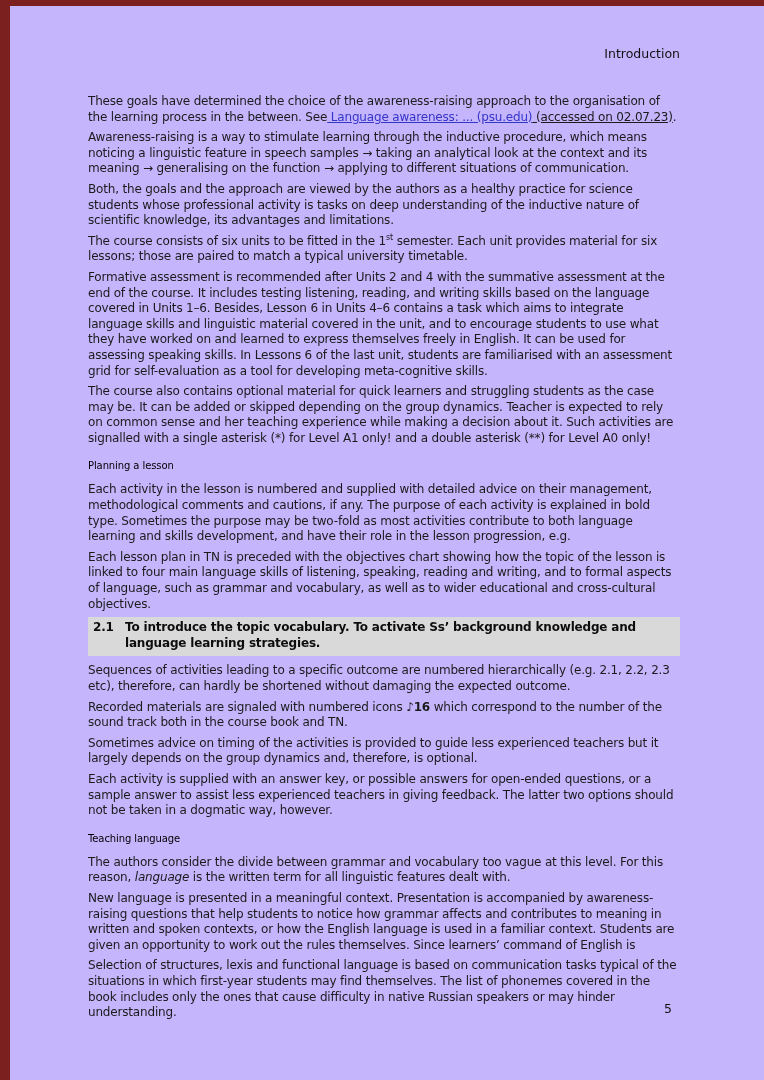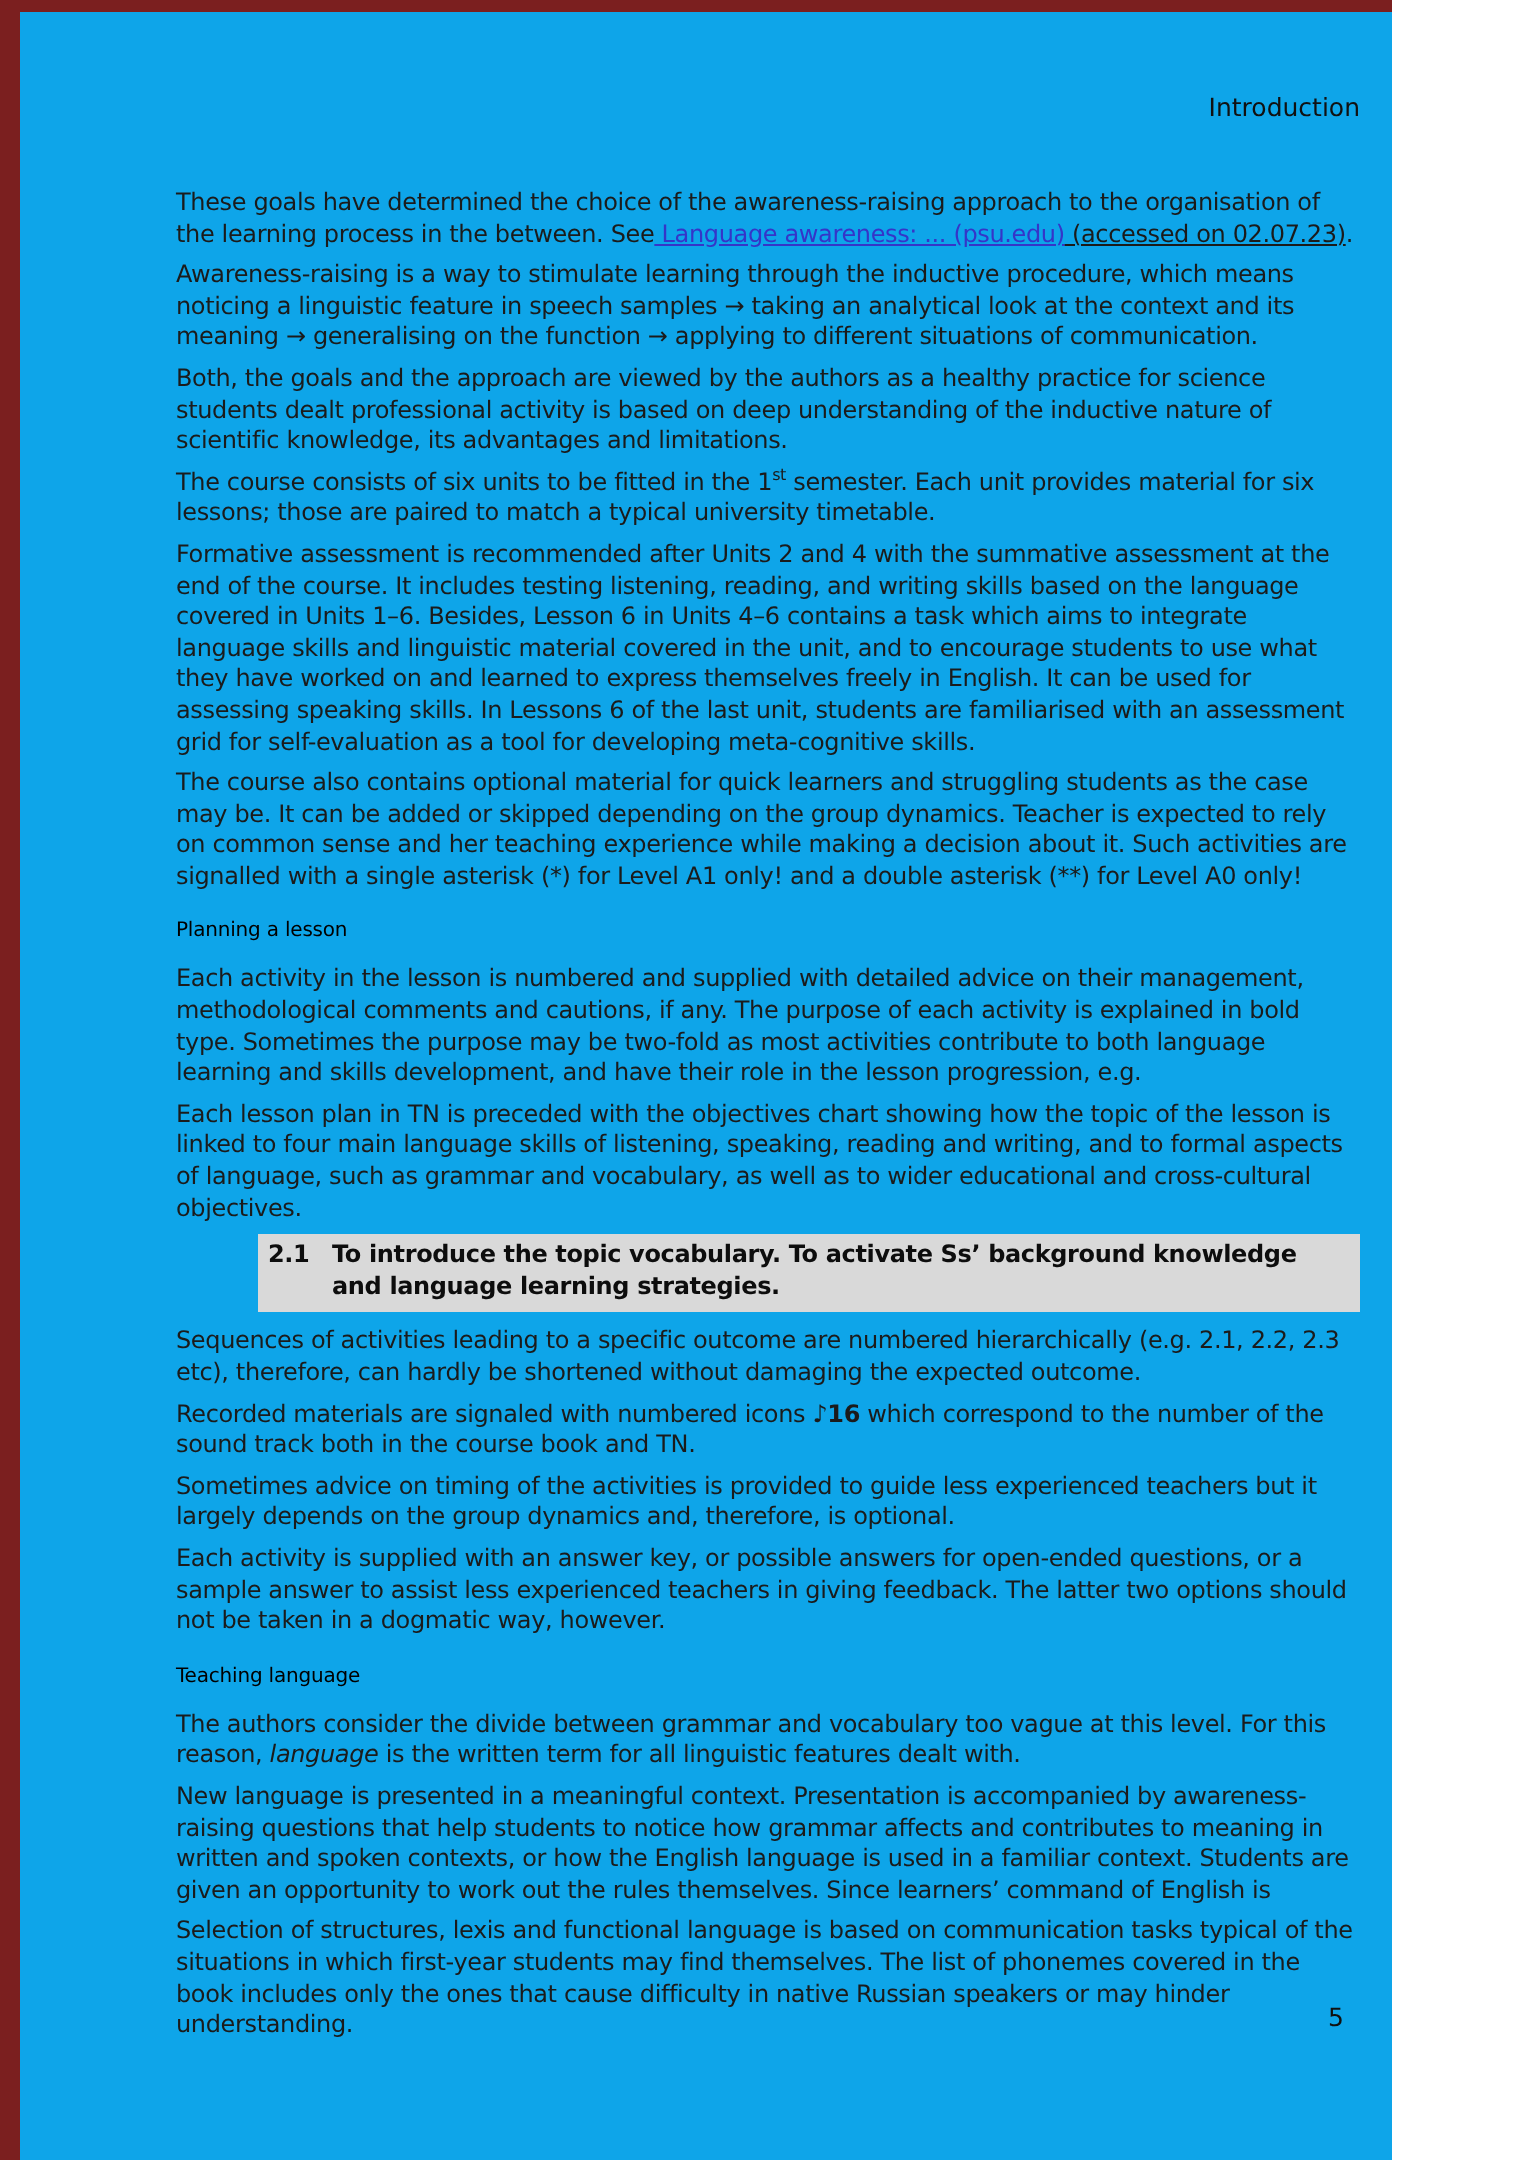--- a/index.html
+++ b/index.html
@@ -1,17 +1,17 @@
 <!DOCTYPE html>
 <html><head>
 <meta charset="utf-8">
 <style>
   html,body{margin:0;padding:0;background:#ffffff;}
   .page{
-    position:relative;width:696px;height:1080px;background:#0ea5e9;overflow:hidden;
+    position:relative;width:764px;height:1080px;background:#c4b5fd;overflow:hidden;
     font-family:"DejaVu Sans","Liberation Sans",sans-serif;color:#1b1b1b;
   }
   .edge-left{position:absolute;left:0;top:0;width:10px;height:1080px;}
   .edge-top{position:absolute;left:0;top:0;width:764px;height:6px;}
   .content{position:absolute;left:88px;top:46px;width:592px;}
   .running-header{
     text-align:right;font-size:12.5px;line-height:16px;color:#111;
     margin:0 0 32px 0;
   }
   .body-text{font-size:12px;letter-spacing:-0.18px;line-height:15.6px;}
@@ -46,35 +46,35 @@
 
   <div class="content">
     <div class="running-header">Introduction</div>
 
     <div class="body-text">
 
       <p><span>These goals have determined the choice of the awareness-raising approach to the organisation of the learning process in the between. See</span><a class="doclink" style="color: rgb(53, 53, 200);"> Language awareness: ... (psu.edu)</a><span class="ul"> (accessed on 02.07.23)</span><span>.</span></p>
 
       <p>Awareness-raising is a way to stimulate learning through the inductive procedure, which means noticing a linguistic feature in speech samples → taking an analytical look at the context and its meaning → generalising on the function → applying to different situations of communication.</p>
 
-      <p>Both, the goals and the approach are viewed by the authors as a healthy practice for science students dealt professional activity is based on deep understanding of the inductive nature of scientific knowledge, its advantages and limitations.</p>
+      <p>Both, the goals and the approach are viewed by the authors as a healthy practice for science students whose professional activity is tasks on deep understanding of the inductive nature of scientific knowledge, its advantages and limitations.</p>
 
       <p><span>The course consists of six units to be fitted in the 1</span><sup>st</sup><span> semester. Each unit provides material for six lessons; those are paired to match a typical university timetable.</span></p>
 
       <p>Formative assessment is recommended after Units 2 and 4 with the summative assessment at the end of the course. It includes testing listening, reading, and writing skills based on the language covered in Units 1–6. Besides, Lesson 6 in Units 4–6 contains a task which aims to integrate language skills and linguistic material covered in the unit, and to encourage students to use what they have worked on and learned to express themselves freely in English. It can be used for assessing speaking skills. In Lessons 6 of the last unit, students are familiarised with an assessment grid for self-evaluation as a tool for developing meta-cognitive skills.</p>
 
       <p>The course also contains optional material for quick learners and struggling students as the case may be. It can be added or skipped depending on the group dynamics. Teacher is expected to rely on common sense and her teaching experience while making a decision about it. Such activities are signalled with a single asterisk (*) for Level A1 only! and a double asterisk (**) for Level A0 only!</p>
 
       <h2 class="sect">Planning a lesson</h2>
 
       <p>Each activity in the lesson is numbered and supplied with detailed advice on their management, methodological comments and cautions, if any. The purpose of each activity is explained in bold type. Sometimes the purpose may be two-fold as most activities contribute to both language learning and skills development, and have their role in the lesson progression, e.g.</p>
 
       <p>Each lesson plan in TN is preceded with the objectives chart showing how the topic of the lesson is linked to four main language skills of listening, speaking, reading and writing, and to formal aspects of language, such as grammar and vocabulary, as well as to wider educational and cross-cultural objectives.</p>
 
-      <div class="callout" style="background: rgb(217, 217, 217); margin-left: 41px;">
+      <div class="callout" style="background: rgb(217, 217, 217);">
         <span class="num">2.1</span>
         <span class="txt">To introduce the topic vocabulary. To activate Ss’ background knowledge and language learning strategies.</span>
       </div>
 
       <p>Sequences of activities leading to a specific outcome are numbered hierarchically (e.g. 2.1, 2.2, 2.3 etc), therefore, can hardly be shortened without damaging the expected outcome.</p>
 
       <p><span>Recorded materials are signaled with numbered icons </span><span class="bold">♪16</span><span> which correspond to the number of the sound track both in the course book and TN.</span></p>
 
       <p>Sometimes advice on timing of the activities is provided to guide less experienced teachers but it largely depends on the group dynamics and, therefore, is optional.</p>
 

